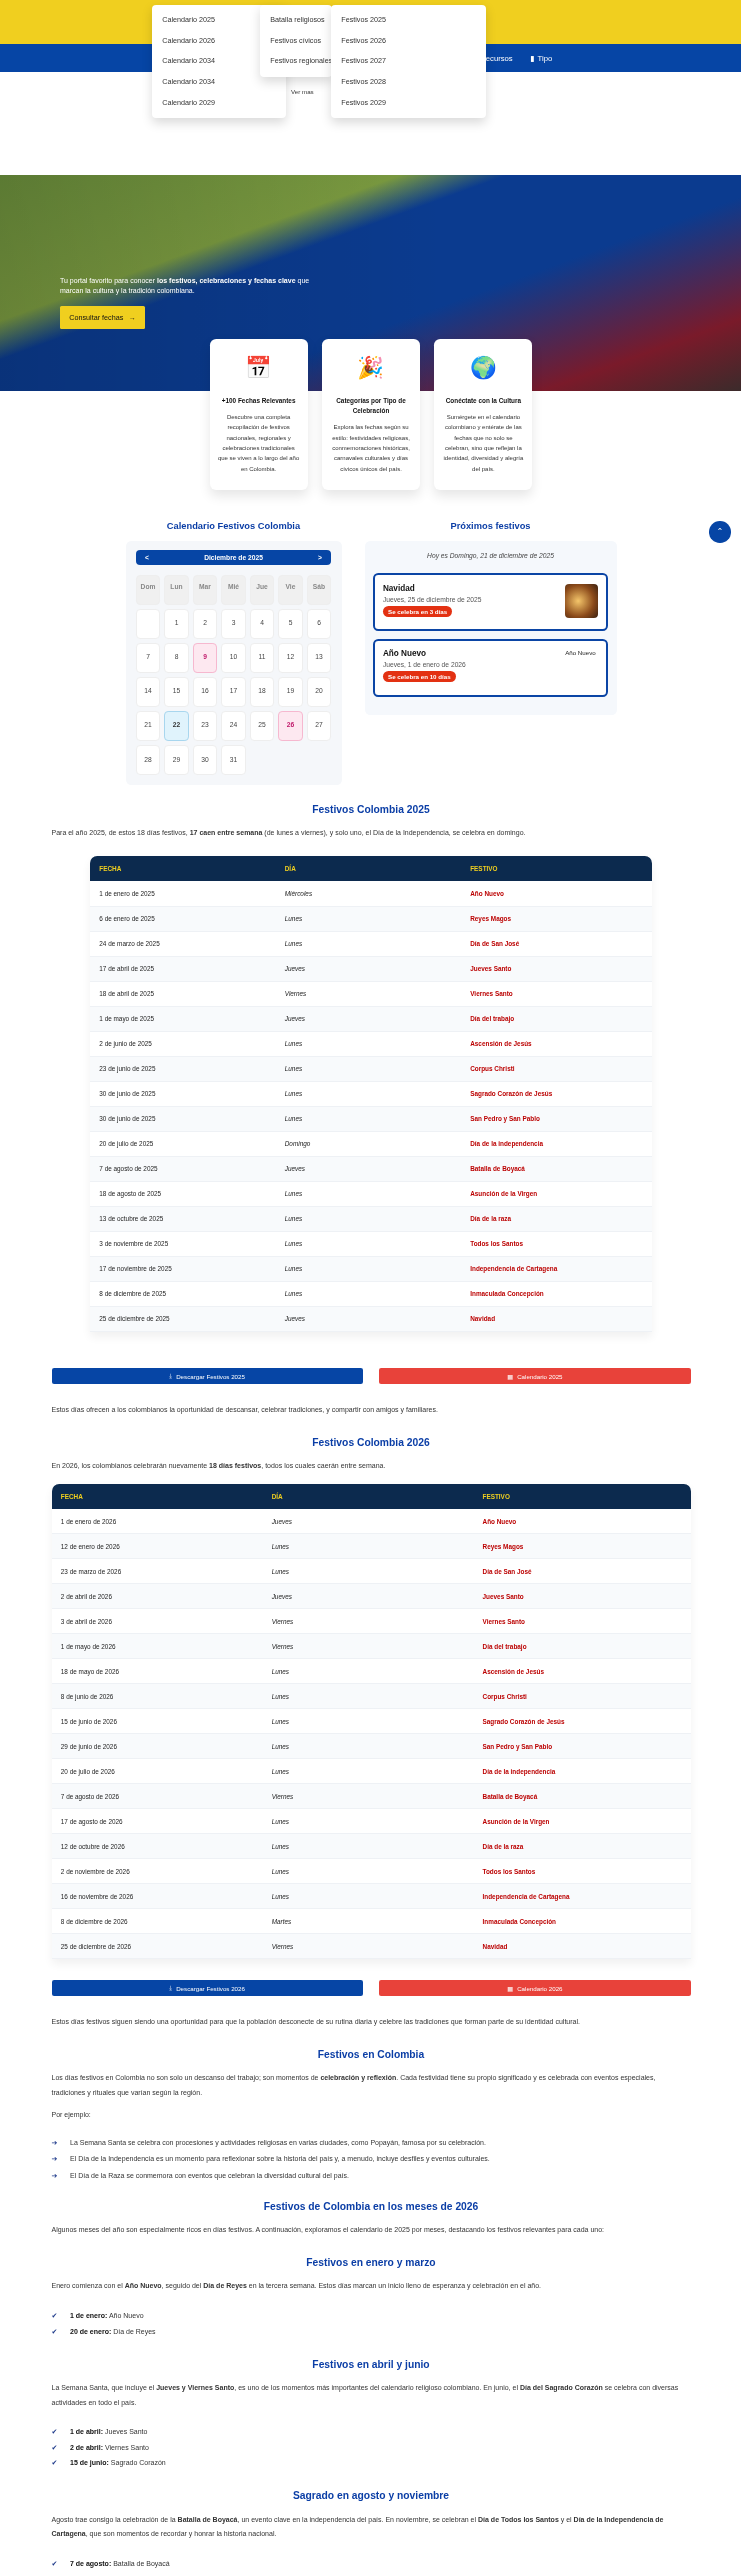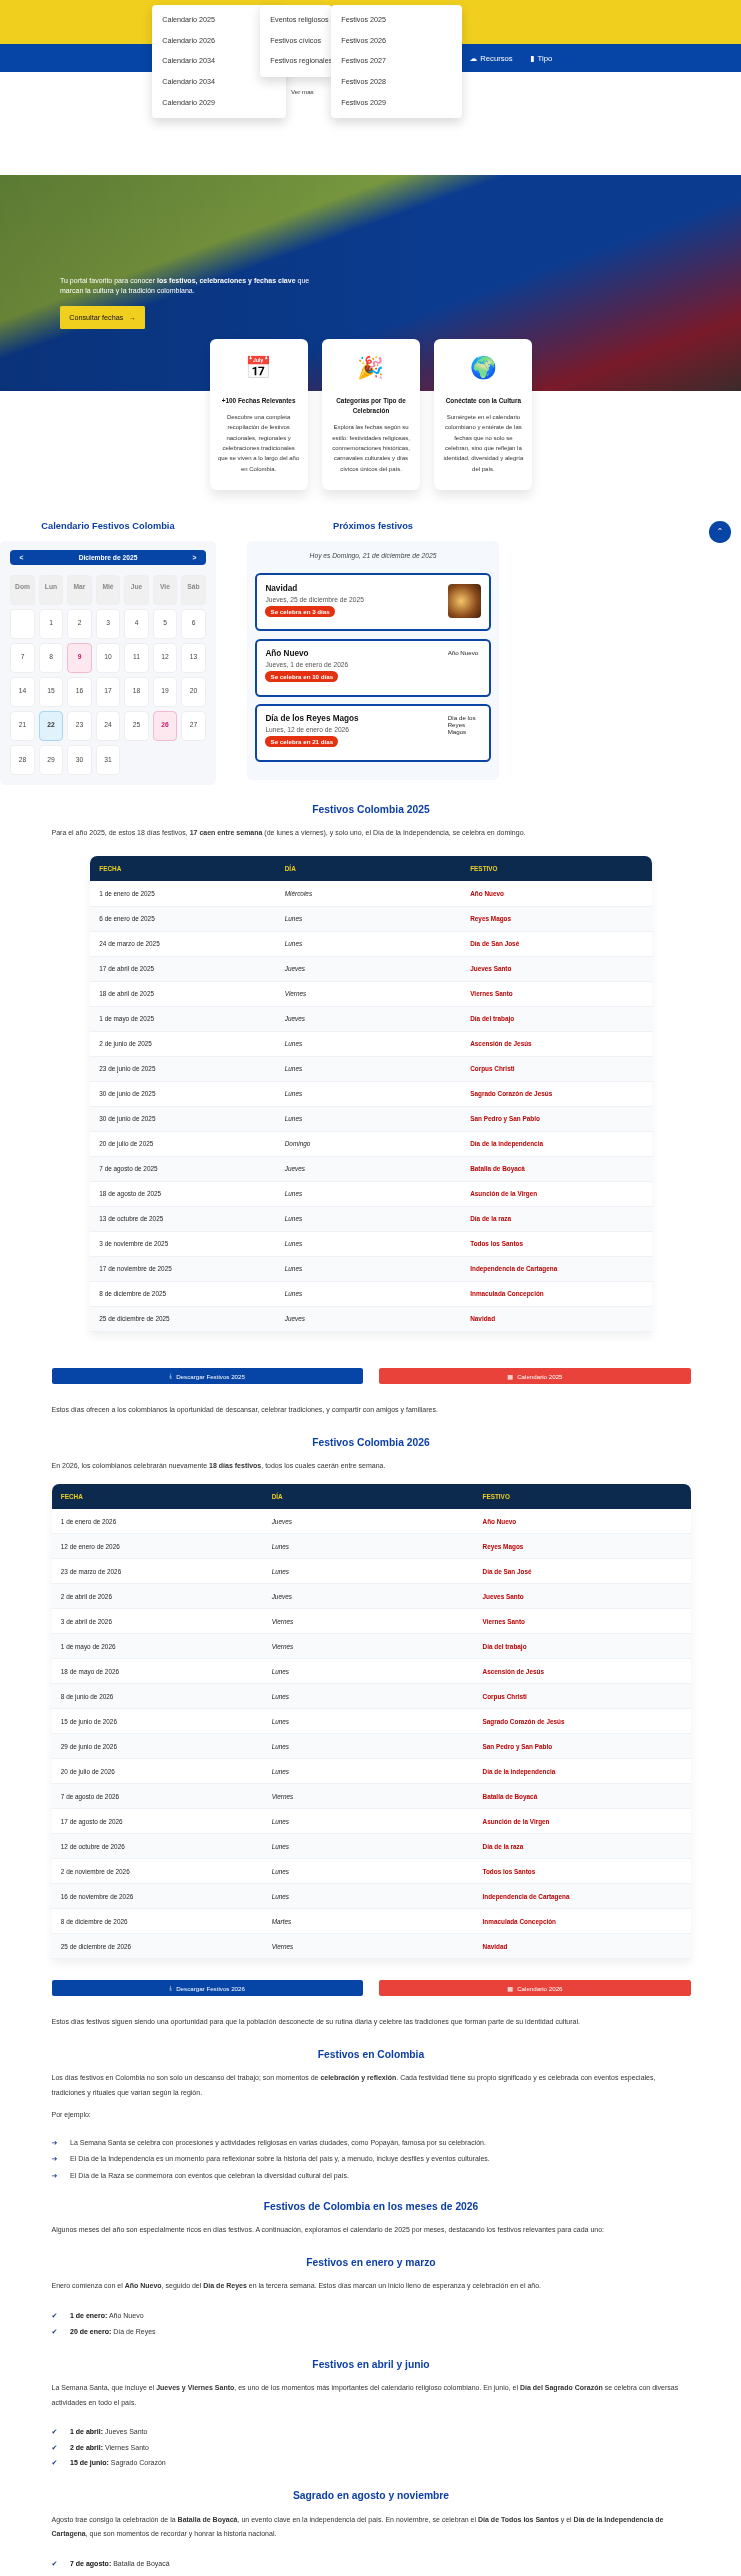--- a/index.html
+++ b/index.html
@@ -21,21 +21,21 @@
 .hero .shade{position:absolute;inset:0;background:linear-gradient(90deg,rgba(0,0,0,.15),rgba(0,0,0,0) 60%)}
 .hero-content{position:absolute;left:60px;top:98px;width:268px;color:#fff}
 .hero h1{font-size:17.5px;line-height:23px;font-weight:bold}
 .hero p{font-size:7px;line-height:10.3px;margin-top:3.1px}
 .hero .btn{display:inline-flex;align-items:center;gap:5.2px;margin-top:9.3px;background:#f0cf1f;color:#111;padding:7.2px 9.3px;border-radius:1.5px;font-size:7.2px}
 .features{display:flex;justify-content:center;gap:14.4px;margin-top:-52px;position:relative}
 .fcard{width:98px;background:#fff;border-radius:6.2px;box-shadow:0 5.2px 11.3px rgba(0,0,0,.1);text-align:center;padding:11.3px 7.2px 16.5px}
 .fcard .ficon{font-size:21.6px;color:#0b3ea6;height:36px;line-height:36px}
 .fcard h3{font-size:6.4px;font-weight:bold;color:#111;margin:9.3px 0 6.2px;line-height:10.3px}
 .fcard p{font-size:6px;line-height:10.3px;color:#333}
-.calsec{display:flex;justify-content:flex-start;gap:31px;margin-top:31px;position:relative}
+.calsec{display:flex;justify-content:center;gap:23px;margin-top:31px;position:relative}
 .secttl{color:#0b3ea6;font-weight:bold;font-size:9.3px;text-align:center;margin-bottom:9.3px}
 .calbox{width:216px;background:#f5f7fa;border-radius:5.2px;padding:9.3px 10.3px}
 .calhead{background:#0645a5;border-radius:4.1px;color:#fff;display:flex;justify-content:space-between;align-items:center;height:15.5px;padding:0 9.3px;font-weight:bold;font-size:6.7px}
 .calgrid{display:grid;grid-template-columns:repeat(7,1fr);gap:4.1px;margin-top:9.3px}
 .cell{height:30px;background:#fff;border:0.5px solid #eee;border-radius:4.1px;text-align:center;padding-top:9.3px;font-size:6.7px;color:#444}
 .cell.h{background:#f0f0f0;color:#888;font-weight:bold;padding-top:7.2px}
 .cell.hol{background:#fde8f0;border-color:#f6b8cf;color:#c0186a;font-weight:bold}
 .cell.today{background:#e0f3fc;border-color:#a8d6ee;color:#333;font-weight:bold}
 .upbox{width:252px;background:#f5f8fc;border-radius:5.2px;padding:11.3px 8.2px}
 .today-txt{text-align:center;font-style:italic;color:#444;font-size:6.7px;margin-bottom:14.4px}
@@ -118,26 +118,26 @@
 
 <div class="dropdowns">
   <div class="dd" style="left:152px;top:-67px;width:134px;">
     <div>Calendario 2025</div>
     <div>Calendario 2026</div>
     <div>Calendario 2034</div>
     <div>Calendario 2034</div>
     <div>Calendario 2029</div>
   </div>
   <div class="dd" style="left:260px;top:-67px;width:72px;">
-    <div>Eventos religiosos</div>
+    <div>Batalla religiosos</div>
     <div>Festivos cívicos</div>
     <div>Festivos regionales</div>
   </div>
   <div style="position:absolute;left:291px;top:15.5px;font-size:6.2px;color:#333">Ver mas</div>
-  <div class="dd" style="left:331px;top:-67px;width:131px;">
+  <div class="dd" style="left:331px;top:-67px;width:155px;">
     <div>Festivos 2025</div>
     <div>Festivos 2026</div>
     <div>Festivos 2027</div>
     <div>Festivos 2028</div>
     <div>Festivos 2029</div>
   </div>
 </div>
 
 <section class="hero">
   <div class="shade"></div>
@@ -225,24 +225,20 @@
     <div class="upbox">
       <div class="today-txt">Hoy es Domingo, 21 de diciembre de 2025</div>
       <div class="hcard">
         <div><h4>Navidad</h4><div class="dt">Jueves, 25 de diciembre de 2025</div><span class="badge">Se celebra en 3 días</span></div>
         <div class="himg photo"></div>
       </div>
       <div class="hcard">
         <div><h4>Año Nuevo</h4><div class="dt">Jueves, 1 de enero de 2026</div><span class="badge">Se celebra en 10 días</span></div>
         <div class="himg">Año Nuevo</div>
       </div>
-      <div class="hcard">
-        <div><h4>Día de los Reyes Magos</h4><div class="dt">Lunes, 12 de enero de 2026</div><span class="badge">Se celebra en 21 días</span></div>
-        <div class="himg">Día de los Reyes Magos</div>
-      </div>
     </div>
   </div>
   <div class="totop">⌃</div>
 </section>
 
 <main class="content">
   <h2 class="blue">Festivos Colombia 2025</h2>
   <p class="body"><span>Para el año 2025, de estos 18 días festivos, </span><b>17 caen entre semana</b><span> (de lunes a viernes), y solo uno, el Día de la Independencia, se celebra en domingo.</span></p>
   <div class="tw1">
     <table class="fest">

